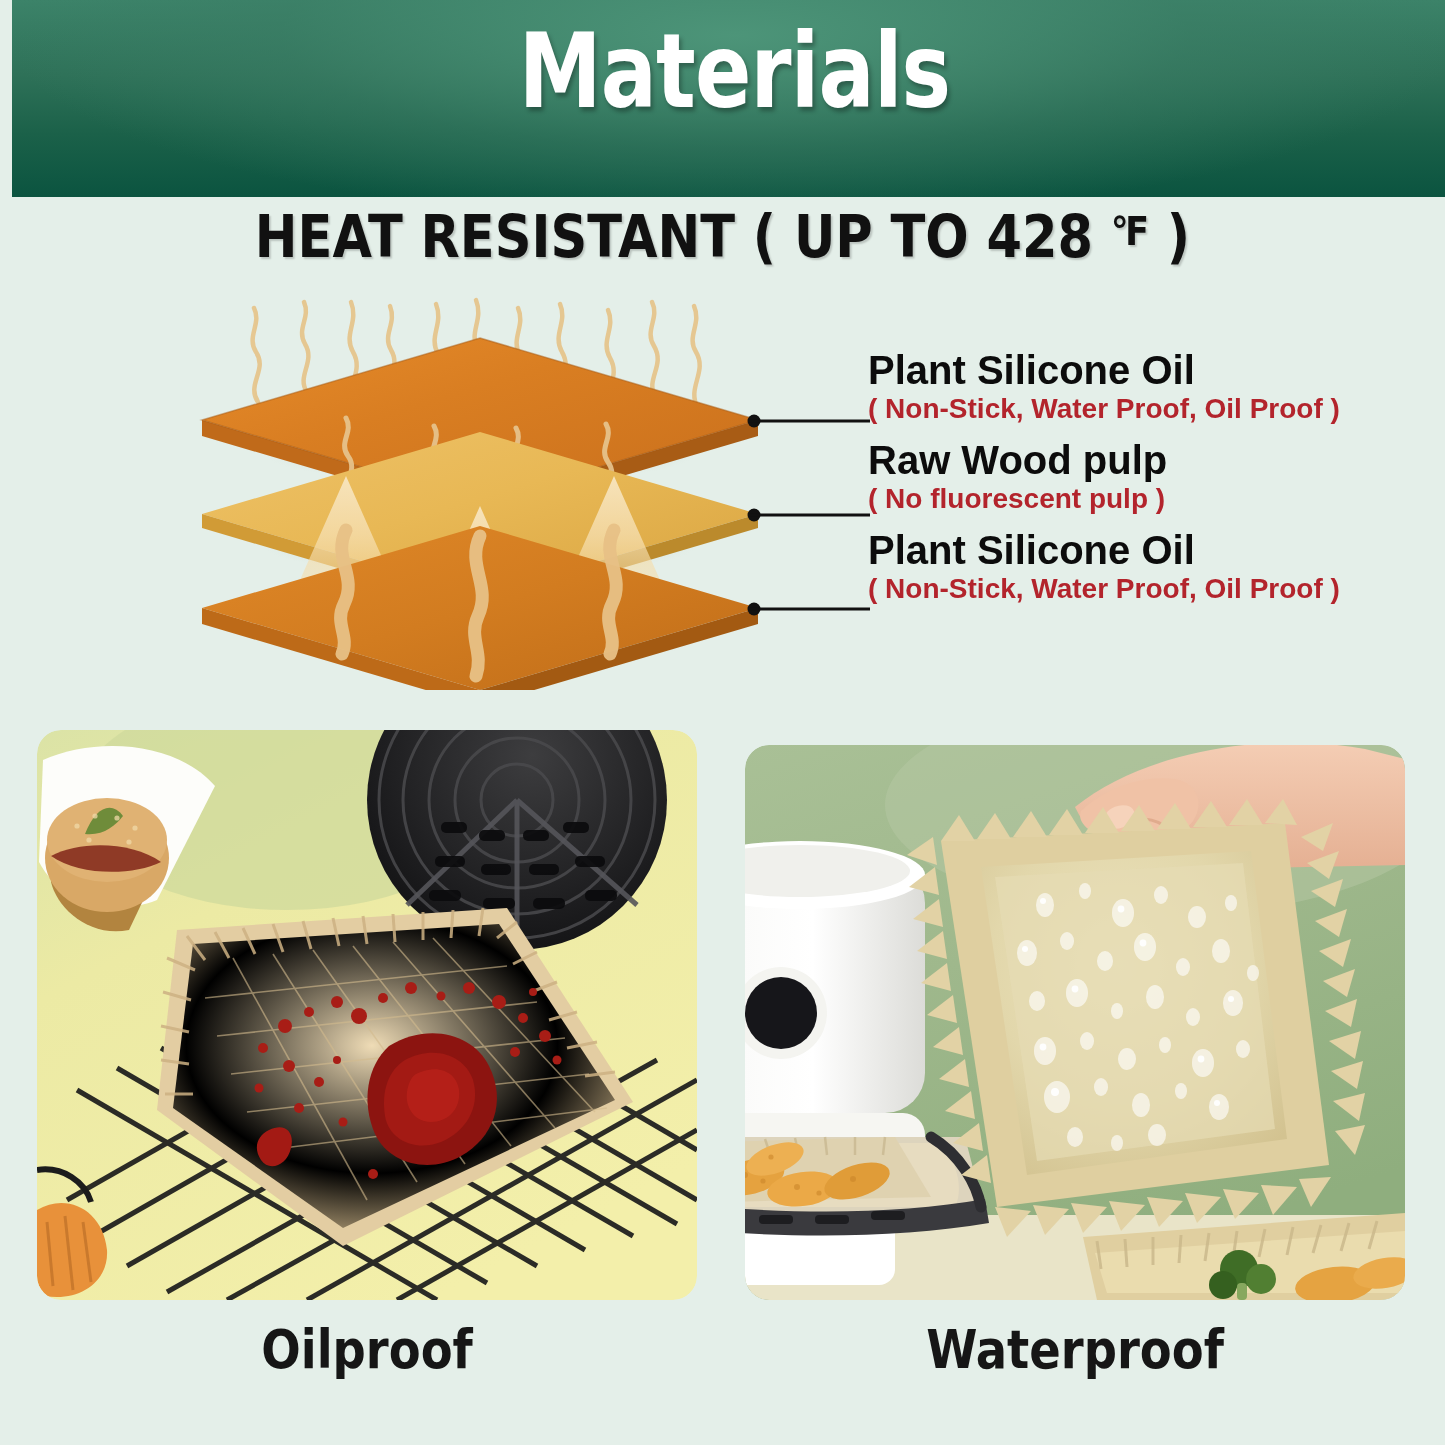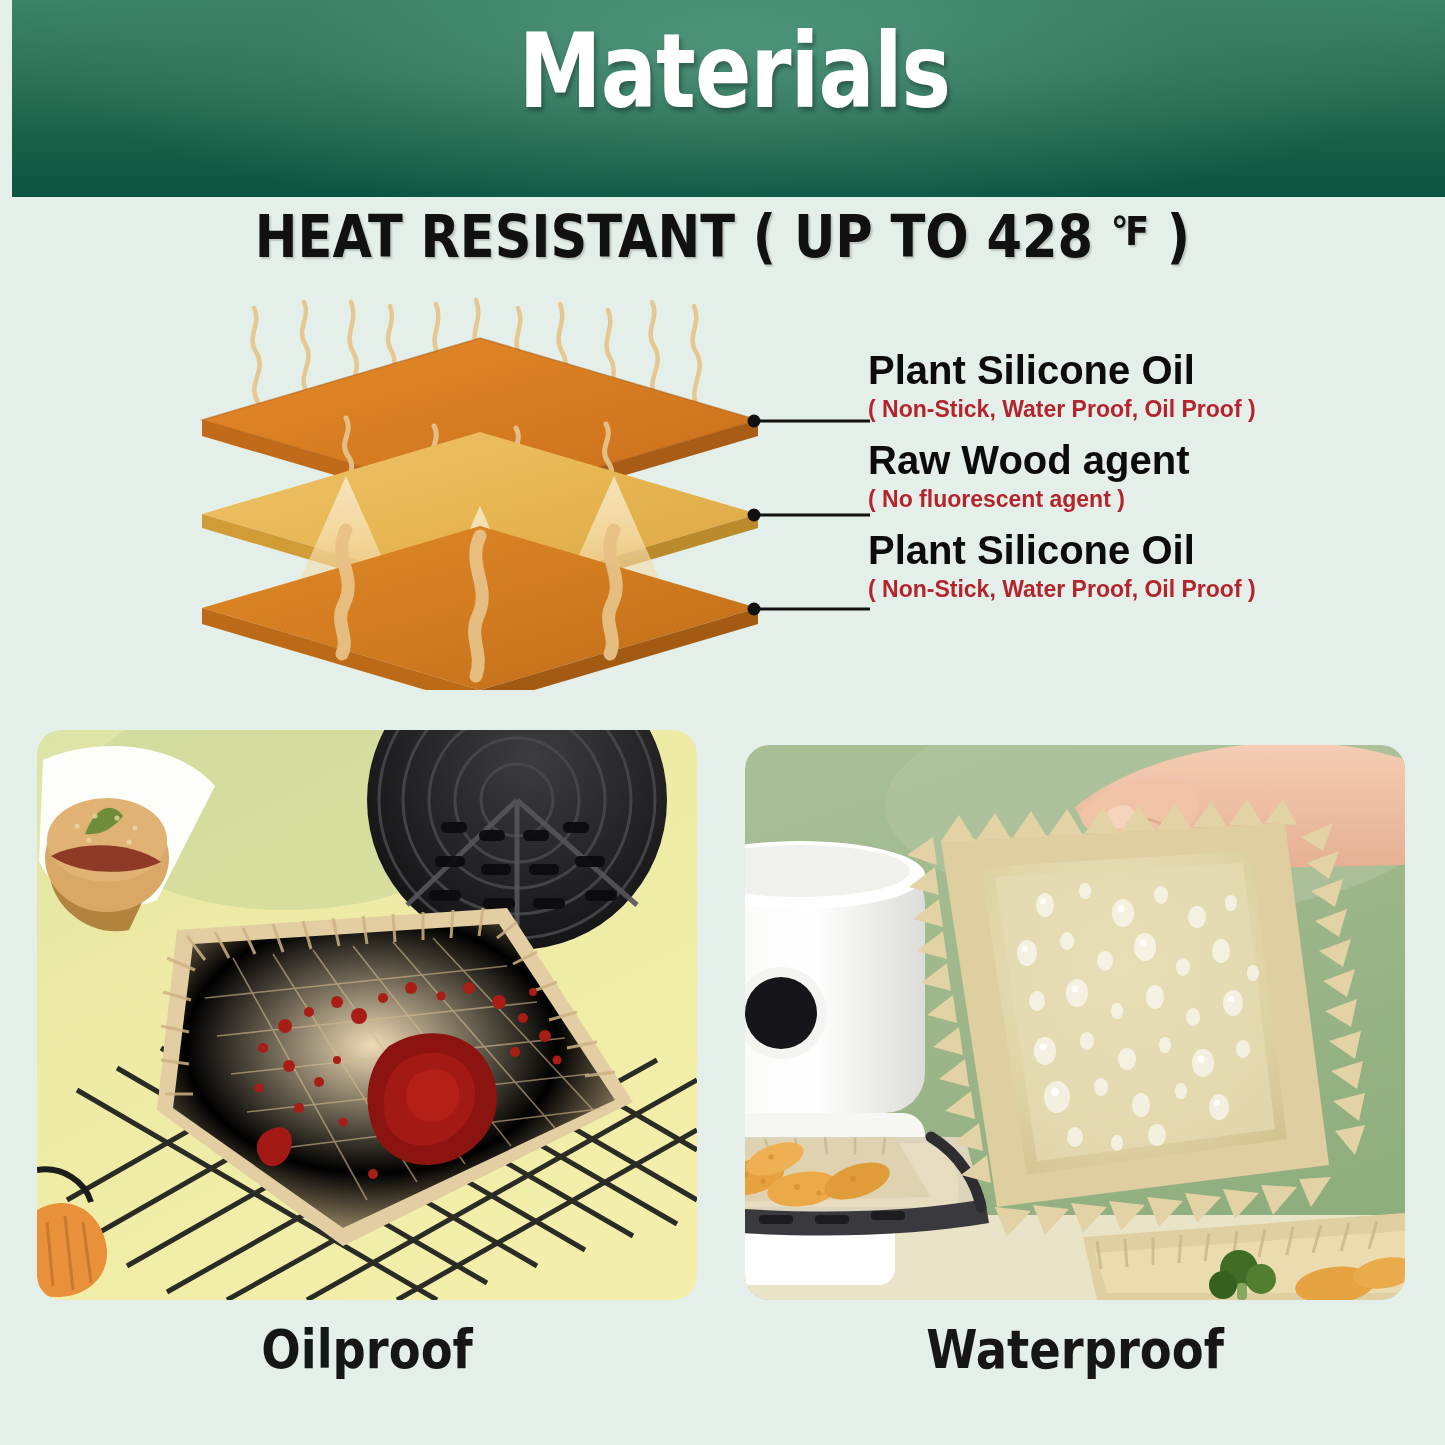--- a/index.html
+++ b/index.html
@@ -83,21 +83,21 @@
   .callout-title {
     font-family: Liberation Sans, sans-serif;
     font-weight: bold;
     font-size: 40px;
     line-height: 44px;
     color: #0c0c0c;
   }
   .callout-sub {
     font-family: "Liberation Sans", sans-serif;
     font-weight: bold;
-    font-size: 23px;
+    font-size: 28px;
     line-height: 34px;
     color: #b3242c;
   }
   #callout-0 { top: 0px; }
   #callout-1 { top: 90px; }
   #callout-2 { top: 180px; }
 
   
   .photo {
     position: absolute;
@@ -232,22 +232,22 @@
   <line x1="0" y1="115" x2="122" y2="115" stroke="#111111" stroke-width="3"></line>
   <line x1="0" y1="209" x2="122" y2="209" stroke="#111111" stroke-width="3"></line>
 </svg>
 
 <div class="callouts">
   <div class="callout" id="callout-0">
     <div class="callout-title">Plant Silicone Oil</div>
     <div class="callout-sub">( Non-Stick, Water Proof, Oil Proof )</div>
   </div>
   <div class="callout" id="callout-1">
-    <div class="callout-title">Raw Wood agent</div>
-    <div class="callout-sub">( No fluorescent agent )</div>
+    <div class="callout-title">Raw Wood pulp</div>
+    <div class="callout-sub">( No fluorescent pulp )</div>
   </div>
   <div class="callout" id="callout-2">
     <div class="callout-title">Plant Silicone Oil</div>
     <div class="callout-sub">( Non-Stick, Water Proof, Oil Proof )</div>
   </div>
 </div>
 
 <div class="photo" id="photo-left">
   <svg viewBox="0 0 660 570" preserveAspectRatio="none" xmlns="http://www.w3.org/2000/svg">
     <defs>

